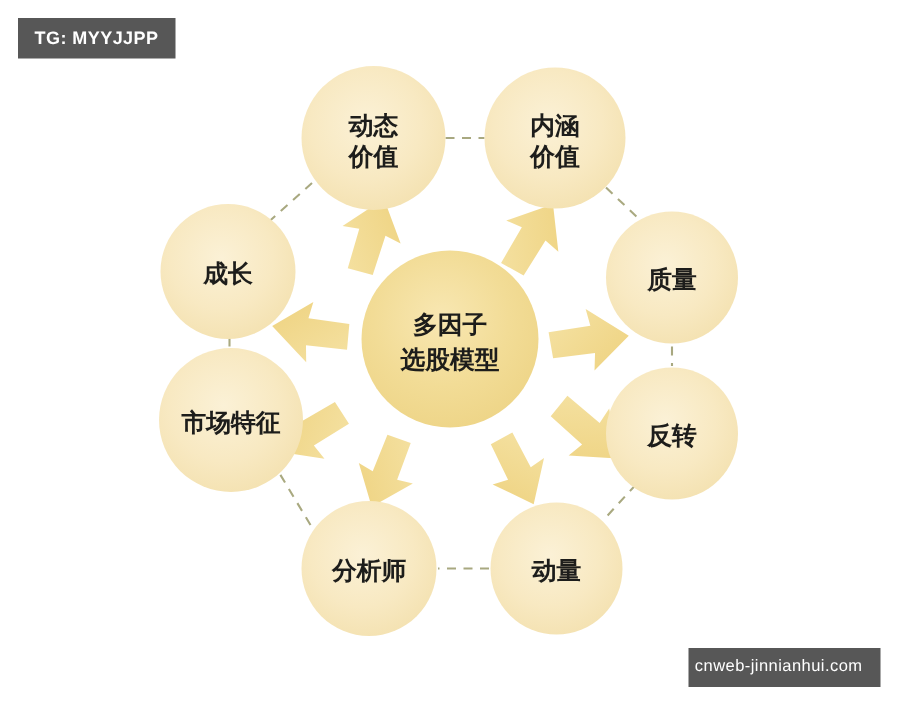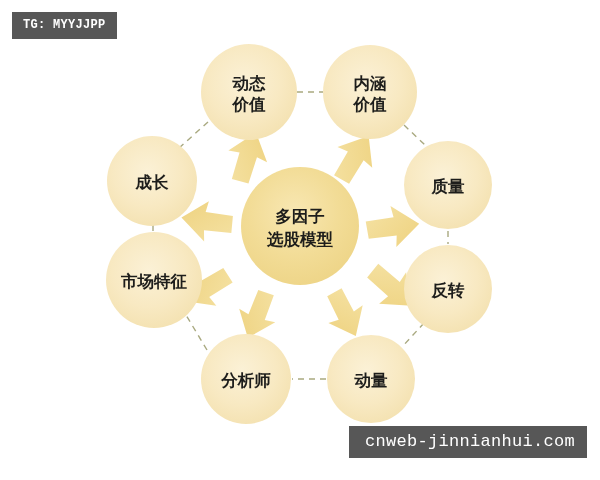--- a/index.html
+++ b/index.html
@@ -22,38 +22,38 @@
     width: 600px;
     height: 480px;
     background: #ffffff;
   }
 
   
   .badge {
     position: absolute;
     background: #575757;
     color: #ffffff;
-    font-family: Liberation Mono, monospace;
+    font-family: Liberation Sans, sans-serif;
     font-size: 12px;
     font-weight: 700;
     letter-spacing: 0.3px;
     line-height: 1;
     padding: 7px 11px 8px 11px;
     white-space: nowrap;
   }
   #tg-badge {
     left: 12px;
     top: 12px;
   }
   #site-badge {
     right: 13px;
     bottom: 22px;
     font-weight: 400;
-    font-size: 17px;
-    padding: 7px 12px 8px 16px;
+    font-size: 11px;
+    padding: 7px 12px 8px 4px;
   }
 
   
   #diagram {
     position: absolute;
     left: 0;
     top: 0;
     width: 600px;
     height: 480px;
   }

